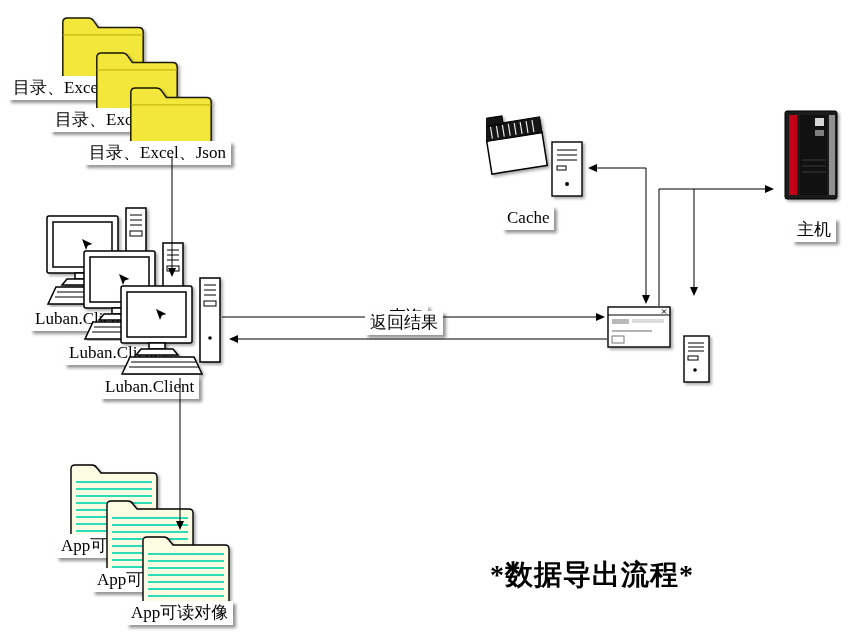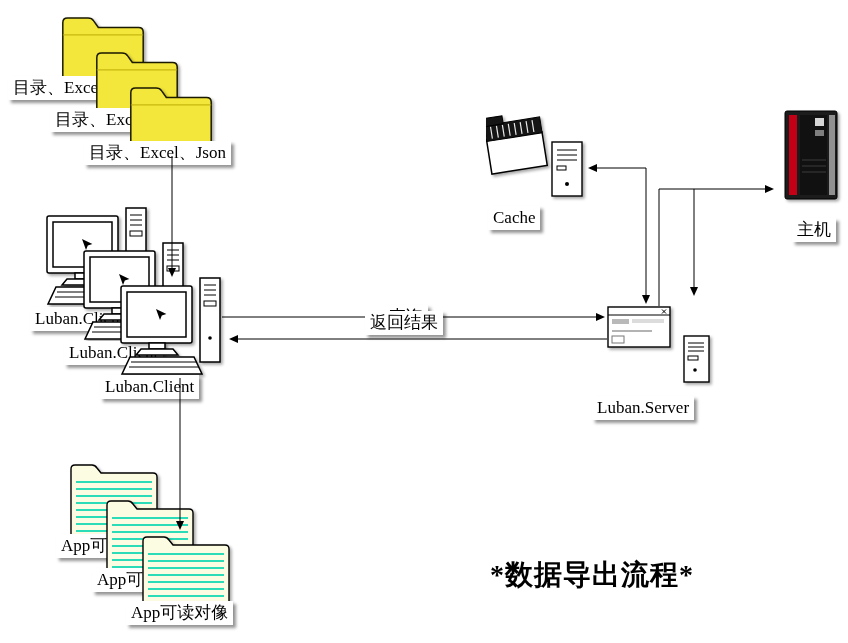--- a/index.html
+++ b/index.html
@@ -175,39 +175,38 @@
         <use href="#sym-doc"></use>
       </svg>
   </div>
   <div class="lbl z6" style="left:126px;top:601px">App可读对像</div>
 
   <div class="node z1" style="left:486px;top:112px">
     <svg class="ic" width="100" height="90">
         <use href="#sym-cache"></use>
       </svg>
   </div>
-  <div class="lbl z2" style="left:488px;top:206px">Cache</div>
+  <div class="lbl z2" style="left:502px;top:206px">Cache</div>
 
   <div class="node z1" style="left:784px;top:110px">
     <svg class="ic" width="54" height="90">
         <use href="#sym-host"></use>
       </svg>
   </div>
   <div class="lbl z2" style="left:792px;top:218px">主机</div>
 
   <div class="node z1" style="left:607px;top:306px">
     <svg class="ic" width="64" height="42">
         <use href="#sym-window"></use>
       </svg>
   </div>
   <div class="node z1" style="left:682px;top:334px">
     <svg class="ic" width="30" height="50">
         <use href="#sym-tower"></use>
       </svg>
   </div>
-  <div class="lbl z2" style="left:592px;top:396px">Luban.Server</div>
 
   <div class="lbl elbl" style="left:384px;top:305px">查询</div>
   <div class="lbl elbl" style="left:365px;top:311px">返回结果</div>
 
   <div id="title">*数据导出流程*</div>
 
 </div>
 
 </body></html>

